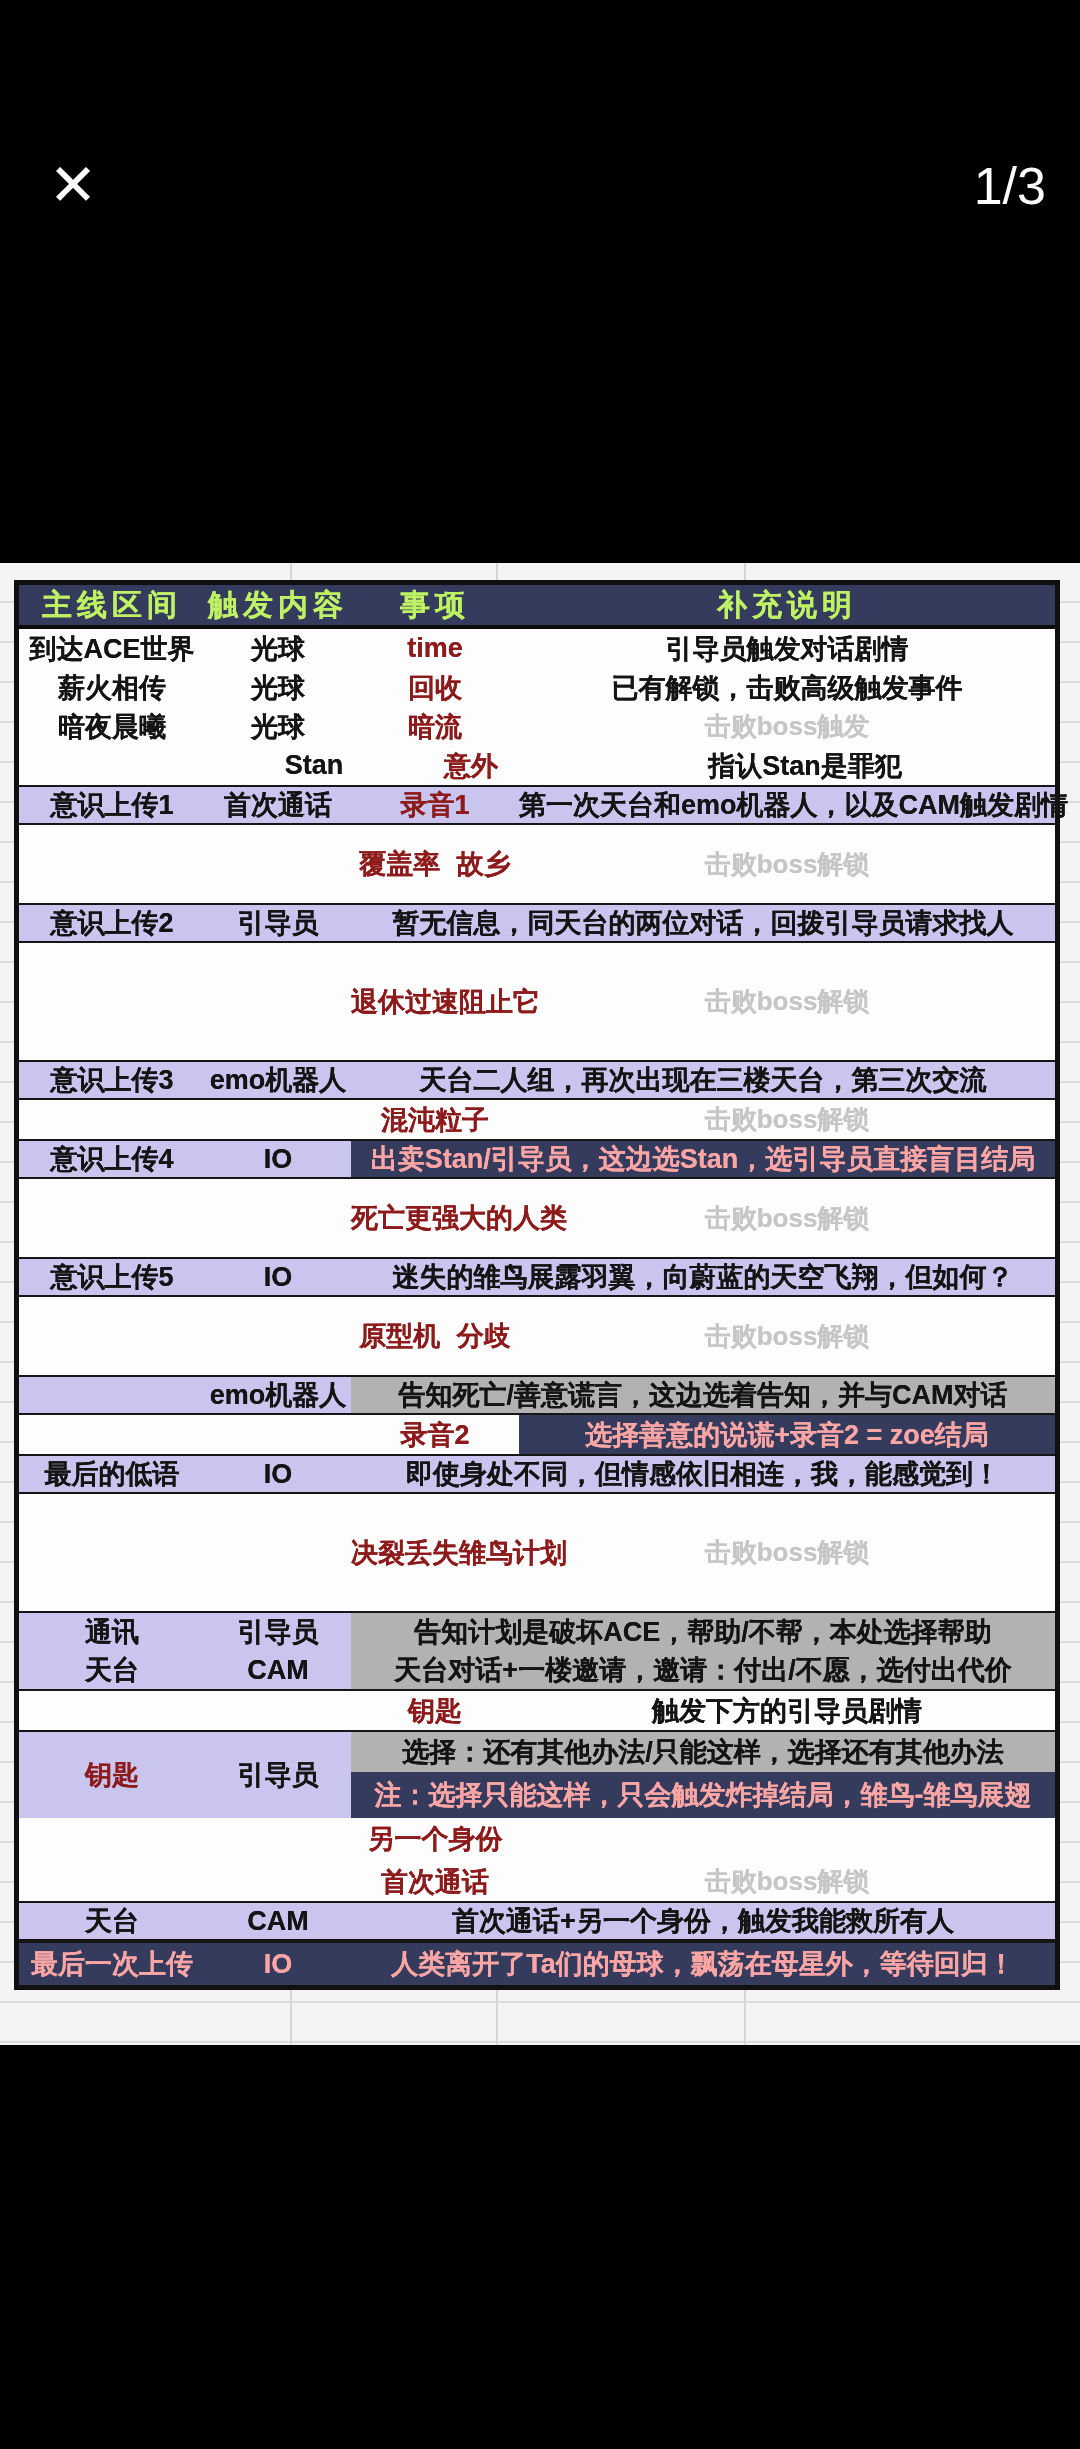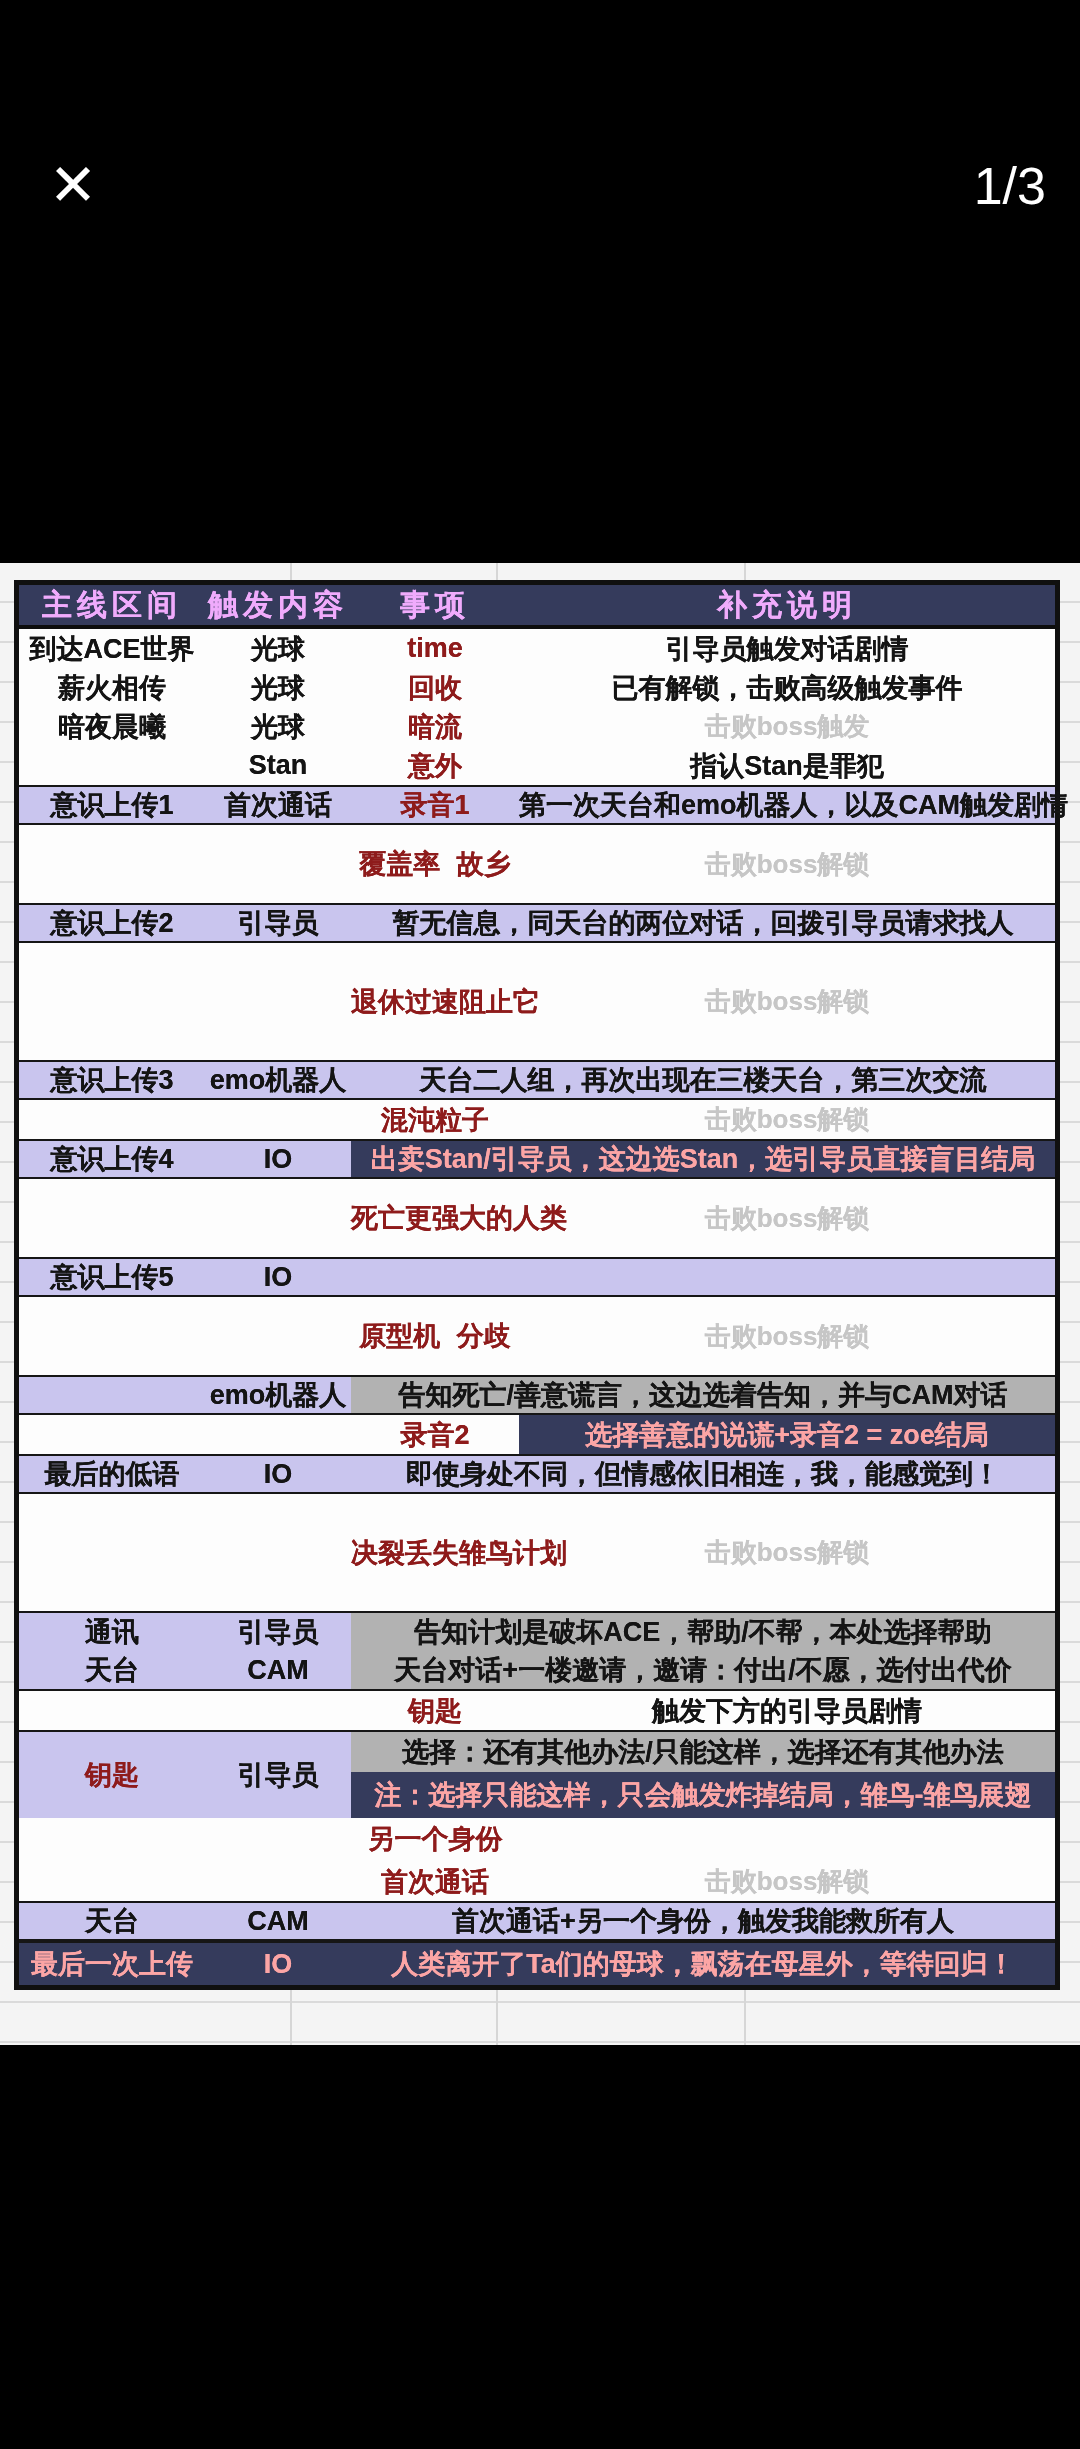--- a/index.html
+++ b/index.html
@@ -29,21 +29,21 @@
     position:absolute;left:14px;top:17px;width:1046px;
     border:5px solid #101010;background:#fdfdfd;box-sizing:border-box;
   }
   .row{
     display:grid;grid-template-columns:186px 146px 168px 1fr;
     align-items:stretch;box-sizing:border-box;position:relative;
   }
   .row.header{
     background:#353b5c;border-bottom:4px solid #0d0d0d;
   }
-  .row.header .cell{color:#f0abfc;font-size:30px;letter-spacing:5px;}
+  .row.header .cell{color:#bef264;font-size:30px;letter-spacing:5px;}
   .row.bg-lavender{background:#c9c5ee;}
   .row.bg-navy{background:#353b5c;}
   .bd-t{border-top:2px solid #161616;}
   .bd-b{border-bottom:2px solid #161616;}
   .cell{
     display:flex;align-items:center;justify-content:center;
     white-space:nowrap;font-weight:bold;font-size:27px;color:#141414;
     text-shadow:0 0 0.6px currentColor;box-sizing:border-box;overflow:visible;
   }
   .cell.stack{flex-direction:row;justify-content:space-around;}
@@ -92,21 +92,21 @@
         <div class="cell" style="grid-column: 2;">光球</div>
         <div class="cell s-red" style="grid-column: 3;">回收</div>
         <div class="cell" style="grid-column: 4;">已有解锁，击败高级触发事件</div>
       </div>
       <div class="row" style="height: 39px;">
         <div class="cell" style="grid-column: 1;">暗夜晨曦</div>
         <div class="cell" style="grid-column: 2;">光球</div>
         <div class="cell s-red" style="grid-column: 3;">暗流</div>
         <div class="cell s-wm" style="grid-column: 4;">击败boss触发</div>
       </div>
-      <div class="row" style="height: 39px;">
+      <div class="row" style="height: 39px; padding-left: 36px;">
         <div class="cell" style="grid-column: 2;">Stan</div>
         <div class="cell s-red" style="grid-column: 3;">意外</div>
         <div class="cell" style="grid-column: 4;">指认Stan是罪犯</div>
       </div>
       <div class="row bg-lavender bd-t bd-b" style="height: 40px;">
         <div class="cell" style="grid-column: 1;">意识上传1</div>
         <div class="cell" style="grid-column: 2;">首次通话</div>
         <div class="cell s-red" style="grid-column: 3;">录音1</div>
         <div class="cell" style="grid-column: 4;">第一次天台和emo机器人，以及CAM触发剧情</div>
       </div>
@@ -147,20 +147,21 @@
       <div class="row" style="height: 78px;">
         <div class="cell s-red stack" style="grid-column: 3;">
           <div>死亡</div>
           <div>更强大的人类</div>
         </div>
         <div class="cell s-wm" style="grid-column: 4;">击败boss解锁</div>
       </div>
       <div class="row bg-lavender bd-t bd-b" style="height: 40px;">
         <div class="cell" style="grid-column: 1;">意识上传5</div>
         <div class="cell" style="grid-column: 2;">IO</div>
+        <div class="cell" style="grid-column: 3 / 5;">迷失的雏鸟展露羽翼，向蔚蓝的天空飞翔，但如何？</div>
       </div>
       <div class="row" style="height: 78px;">
         <div class="cell s-red stack" style="grid-column: 3;">
           <div>原型机</div>
           <div>分歧</div>
         </div>
         <div class="cell s-wm" style="grid-column: 4;">击败boss解锁</div>
       </div>
       <div class="row bg-lavender bd-t bd-b" style="height: 40px;">
         <div class="cell" style="grid-column: 2;">emo机器人</div>

